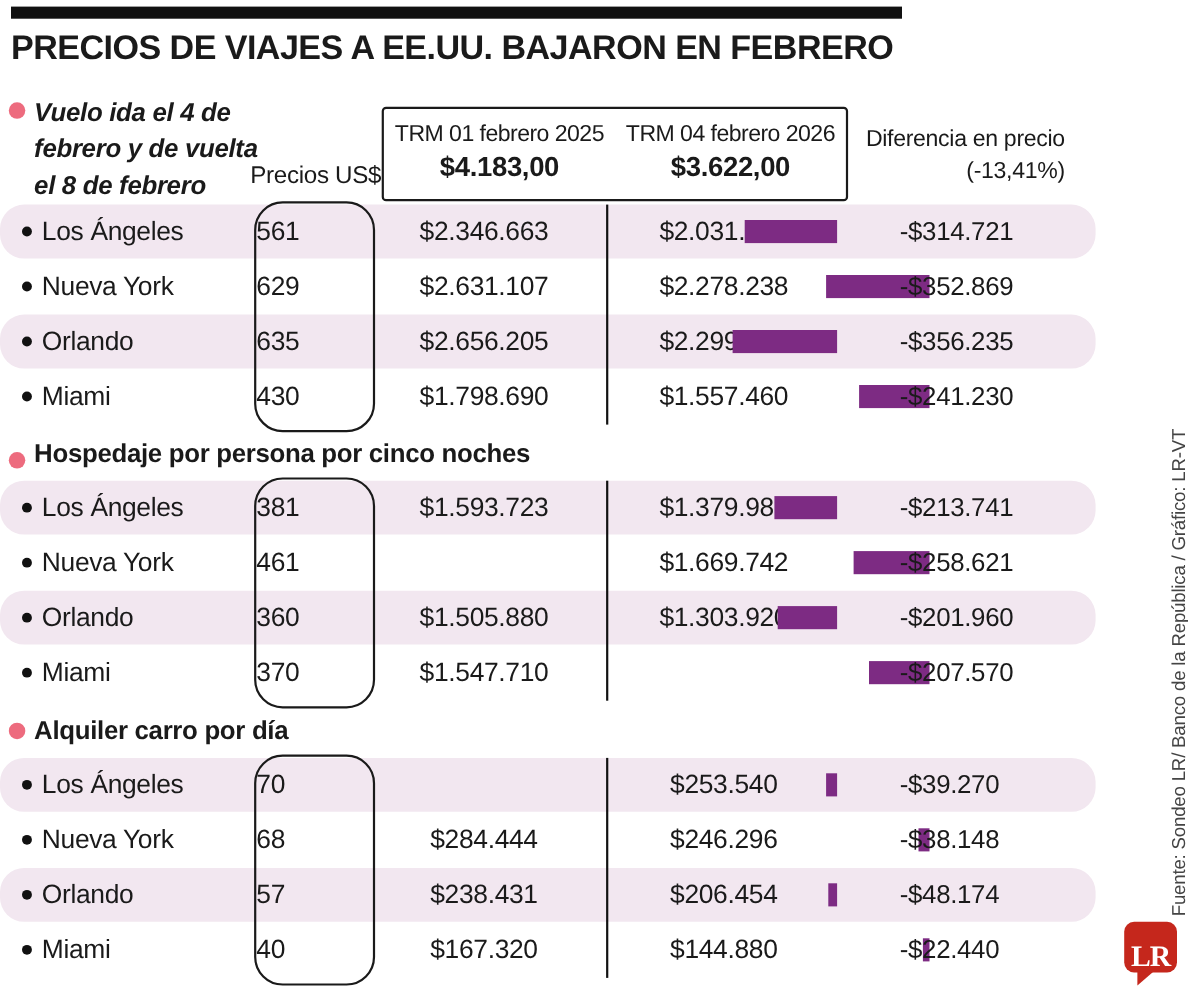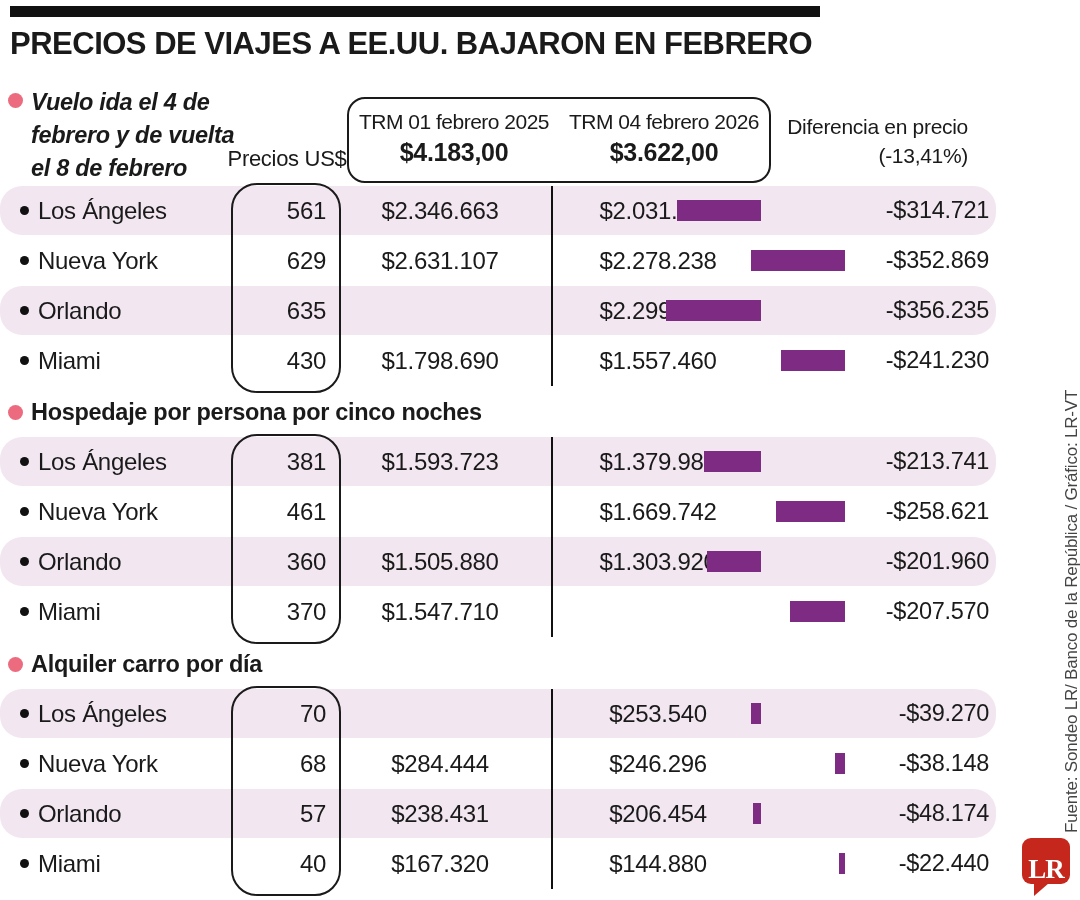--- a/index.html
+++ b/index.html
@@ -12,41 +12,41 @@
 
   .topbar{position:absolute;left:10px;top:6px;width:810px;height:11px;background:#111;}
   .title{position:absolute;left:10px;top:26px;font-size:31px;font-weight:bold;letter-spacing:-0.5px;white-space:nowrap;}
 
   .intro{position:absolute;left:8px;top:86px;display:flex;align-items:flex-start;}
   .bullet-big{width:15px;height:15px;border-radius:50%;background:var(--bullet);margin-top:7px;flex:0 0 auto;}
   .intro-text{margin-left:8px;font-size:23.5px;font-weight:bold;line-height:33px;white-space:pre-line;letter-spacing:-0.3px;font-style:italic;}
 
   .precios-label{position:absolute;left:222px;top:146px;width:130px;text-align:center;font-size:22px;letter-spacing:-0.3px;}
 
-  .trm-box{position:absolute;left:347px;top:97px;width:424px;height:86px;border:2px solid #1a1a1a;border-radius:18px;display:flex;}
+  .trm-box{position:absolute;left:347px;top:97px;width:424px;height:86px;border:2px solid #1a1a1a;border-radius:4px;display:flex;}
   .trm-col{flex:1;text-align:center;padding-top:11px;}
   .trm-label{font-size:21px;letter-spacing:-0.5px;white-space:nowrap;}
   .trm-value{font-size:25px;font-weight:bold;margin-top:4px;letter-spacing:-0.3px;}
 
   .diff-header{position:absolute;left:768px;top:112px;width:200px;text-align:right;font-size:21px;line-height:29px;letter-spacing:-0.3px;}
 
   .sec-header{position:absolute;left:8px;display:flex;align-items:center;}
   .sec-header .label{margin-left:8px;font-size:23.5px;font-weight:bold;letter-spacing:-0.3px;white-space:nowrap;}
 
   .rows-block{position:absolute;left:0;width:1080px;height:202px;}
   .row{position:relative;height:49px;margin-bottom:1px;}
   .row.alt{background:var(--row);border-radius:22px;width:996px;}
   .cell{position:absolute;top:0;height:46px;line-height:49px;font-size:24px;letter-spacing:-0.3px;white-space:nowrap;}
   .dot{position:absolute;left:20px;top:20px;width:9px;height:9px;border-radius:50%;background:#111;}
   .city{left:38px;}
-  .usd{left:218px;width:108px;text-align:right;padding-left:38px;}
+  .usd{left:233px;width:108px;text-align:left;}
   .trm1{left:350px;width:180px;text-align:center;}
   .trm2{left:568px;width:180px;text-align:center;}
   .bar{position:absolute;top:14px;right:235px;height:21px;background:var(--bar);}
-  .diff{left:866px;width:123px;text-align:right;font-size:23.5px;}
+  .diff{left:818px;width:123px;font-size:23.5px;}
 
   .divider{position:absolute;left:551px;top:0;width:2px;height:200px;background:#111;}
   .pricebox{position:absolute;left:231px;top:-3px;width:110px;height:210px;border:2px solid #1a1a1a;border-radius:26px;pointer-events:none;}
 
   .source{position:absolute;left:1062px;top:833px;transform:rotate(-90deg);transform-origin:0 0;white-space:nowrap;font-size:17px;color:#444;letter-spacing:-0.2px;}
 
   .lr-logo{position:absolute;left:1022px;top:838px;width:48px;height:46px;background:var(--logo);border-radius:9px;display:flex;align-items:center;justify-content:center;}
   .lr-logo::after{content:"";position:absolute;left:12px;bottom:-12px;width:0;height:0;border-top:13px solid var(--logo);border-right:15px solid transparent;}
   .lr-text{color:#fff;font-family:"Liberation Serif", serif;font-weight:bold;font-size:27px;letter-spacing:-1px;margin-top:16px;}
 </style>
@@ -99,38 +99,39 @@
       <span class="cell usd">629</span>
       <span class="cell trm1">$2.631.107</span>
       <span class="cell trm2">$2.278.238</span>
       <span class="bar" style="width: 94.1px;"></span>
       <span class="cell diff">-$352.869</span>
     </div>
     <div class="row alt">
       <span class="dot"></span>
       <span class="cell city">Orlando</span>
       <span class="cell usd">635</span>
+      <span class="cell trm1">$2.656.205</span>
       <span class="cell trm2">$2.299.970</span>
       <span class="bar" style="width: 95px;"></span>
       <span class="cell diff">-$356.235</span>
     </div>
     <div class="row">
       <span class="dot"></span>
       <span class="cell city">Miami</span>
       <span class="cell usd">430</span>
       <span class="cell trm1">$1.798.690</span>
       <span class="cell trm2">$1.557.460</span>
       <span class="bar" style="width: 64.3px;"></span>
       <span class="cell diff">-$241.230</span>
     </div>
     <div class="divider"></div>
     <div class="pricebox"></div>
   </div>
 
-  <div class="sec-header" style="top:399px;">
+  <div class="sec-header" style="top:399px;align-items:flex-end;">
     <span class="bullet-big" style="margin-top:0;"></span>
     <span class="label">Hospedaje por persona por cinco noches</span>
   </div>
 
   <div class="rows-block" style="top:437px;">
     <div class="row alt">
       <span class="dot"></span>
       <span class="cell city">Los Ángeles</span>
       <span class="cell usd">381</span>
       <span class="cell trm1">$1.593.723</span>

